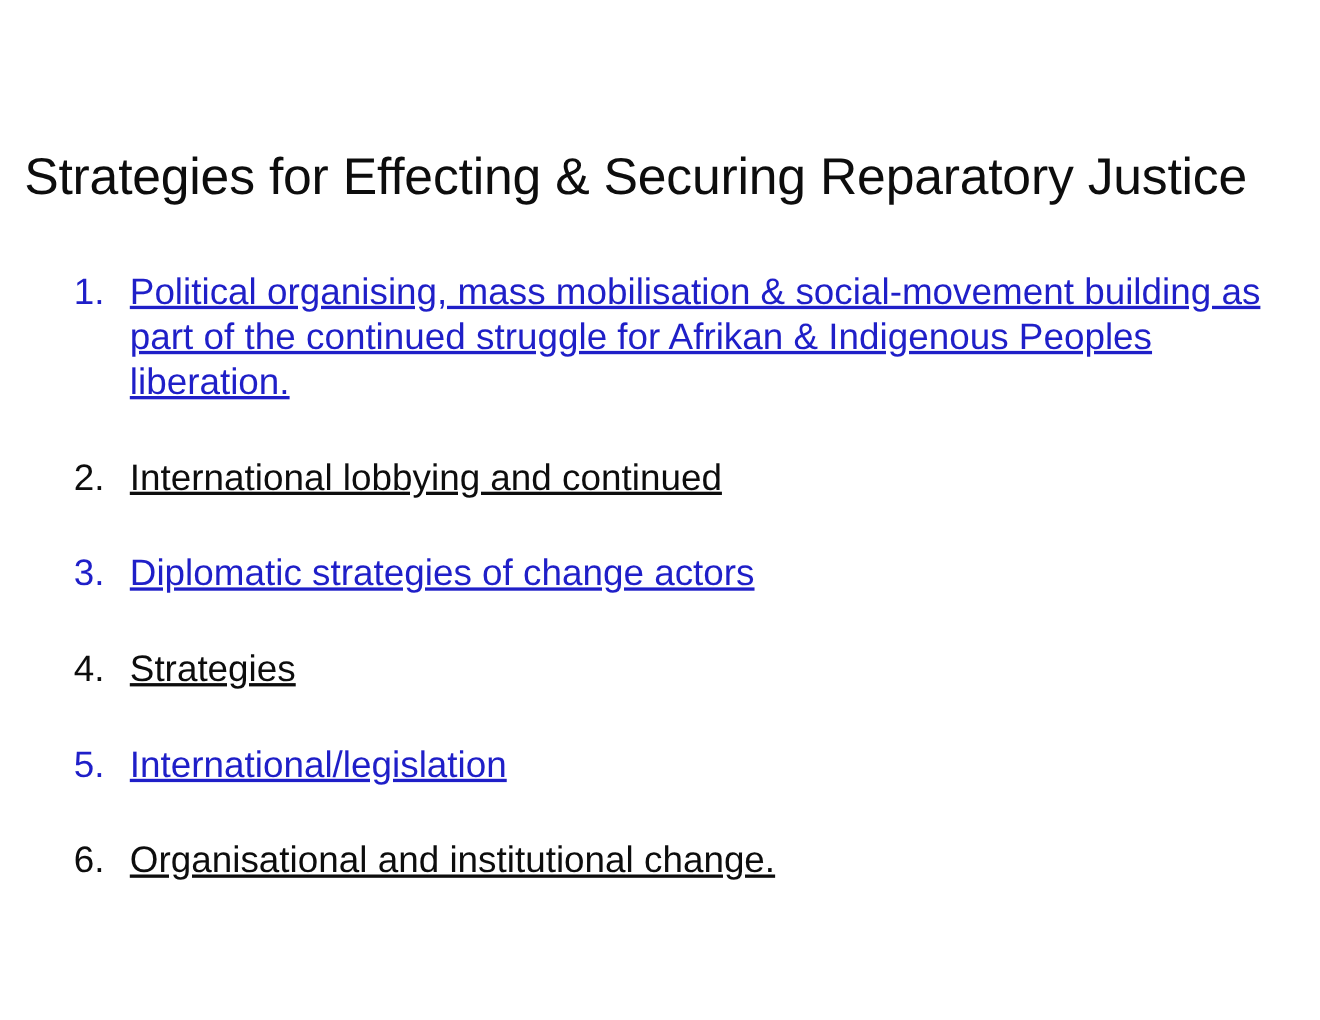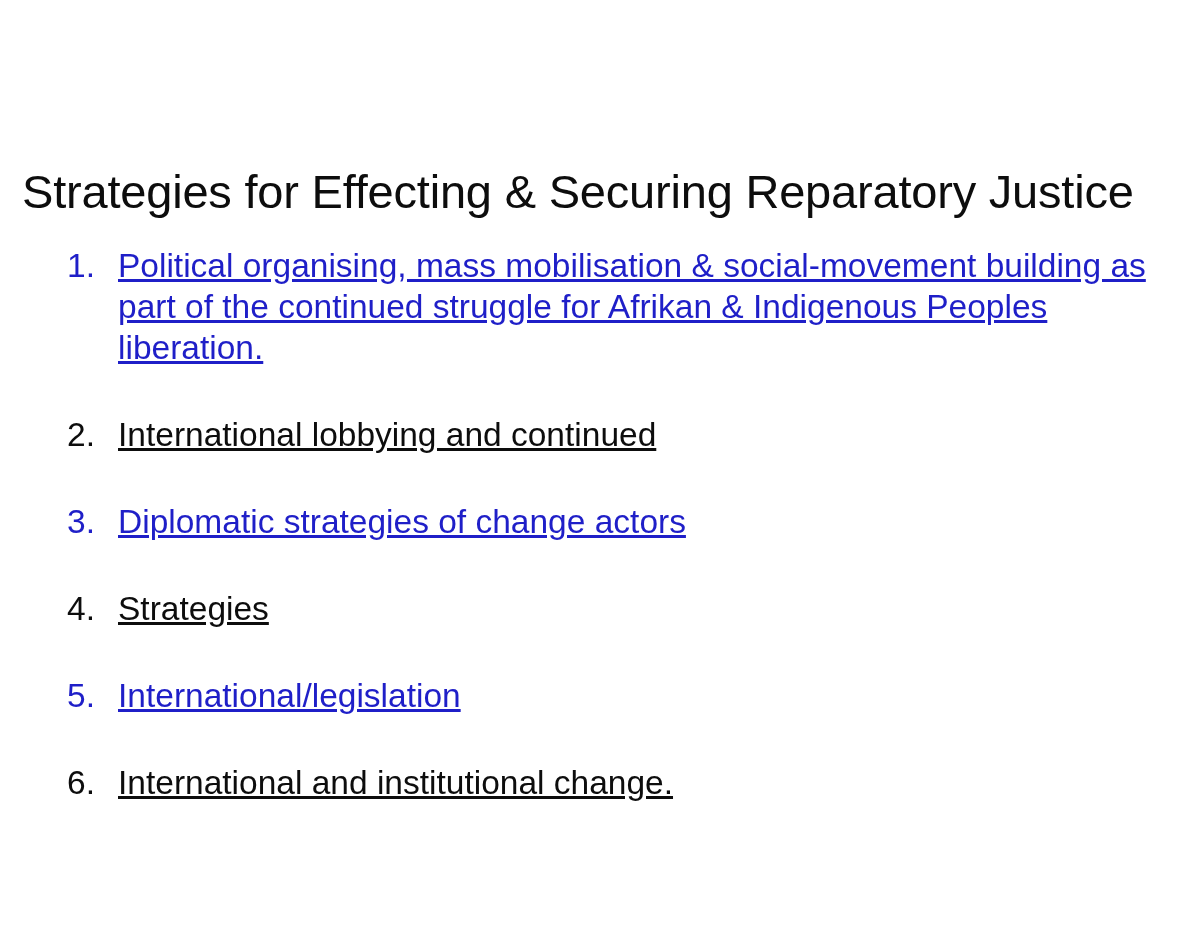--- a/index.html
+++ b/index.html
@@ -18,21 +18,21 @@
   .slide {
     position: relative;
     width: 1200px;
     height: 927px;
     background: #ffffff;
     box-sizing: border-box;
   }
   .slide-title {
     position: absolute;
     left: 22px;
-    top: 164px;
+    top: 132px;
     width: 1160px;
     font-size: 47px;
     line-height: 56px;
     font-weight: normal;
     color: #0d0d0d;
     letter-spacing: -0.2px;
     white-space: nowrap;
     margin: 0;
   }
   .body-list {
@@ -107,18 +107,18 @@
       <span class="item-text">Strategies</span>
     </li>
 
     <li class="list-item tone-accent">
       <span class="item-marker">5.</span>
       <span class="item-text">International/legislation</span>
     </li>
 
     <li class="list-item tone-dark">
       <span class="item-marker">6.</span>
-      <span class="item-text">International and institutional change.</span>
+      <span class="item-text">Organisational and institutional change.</span>
     </li>
 
   </ol>
 
 </div>
 
 </body></html>

